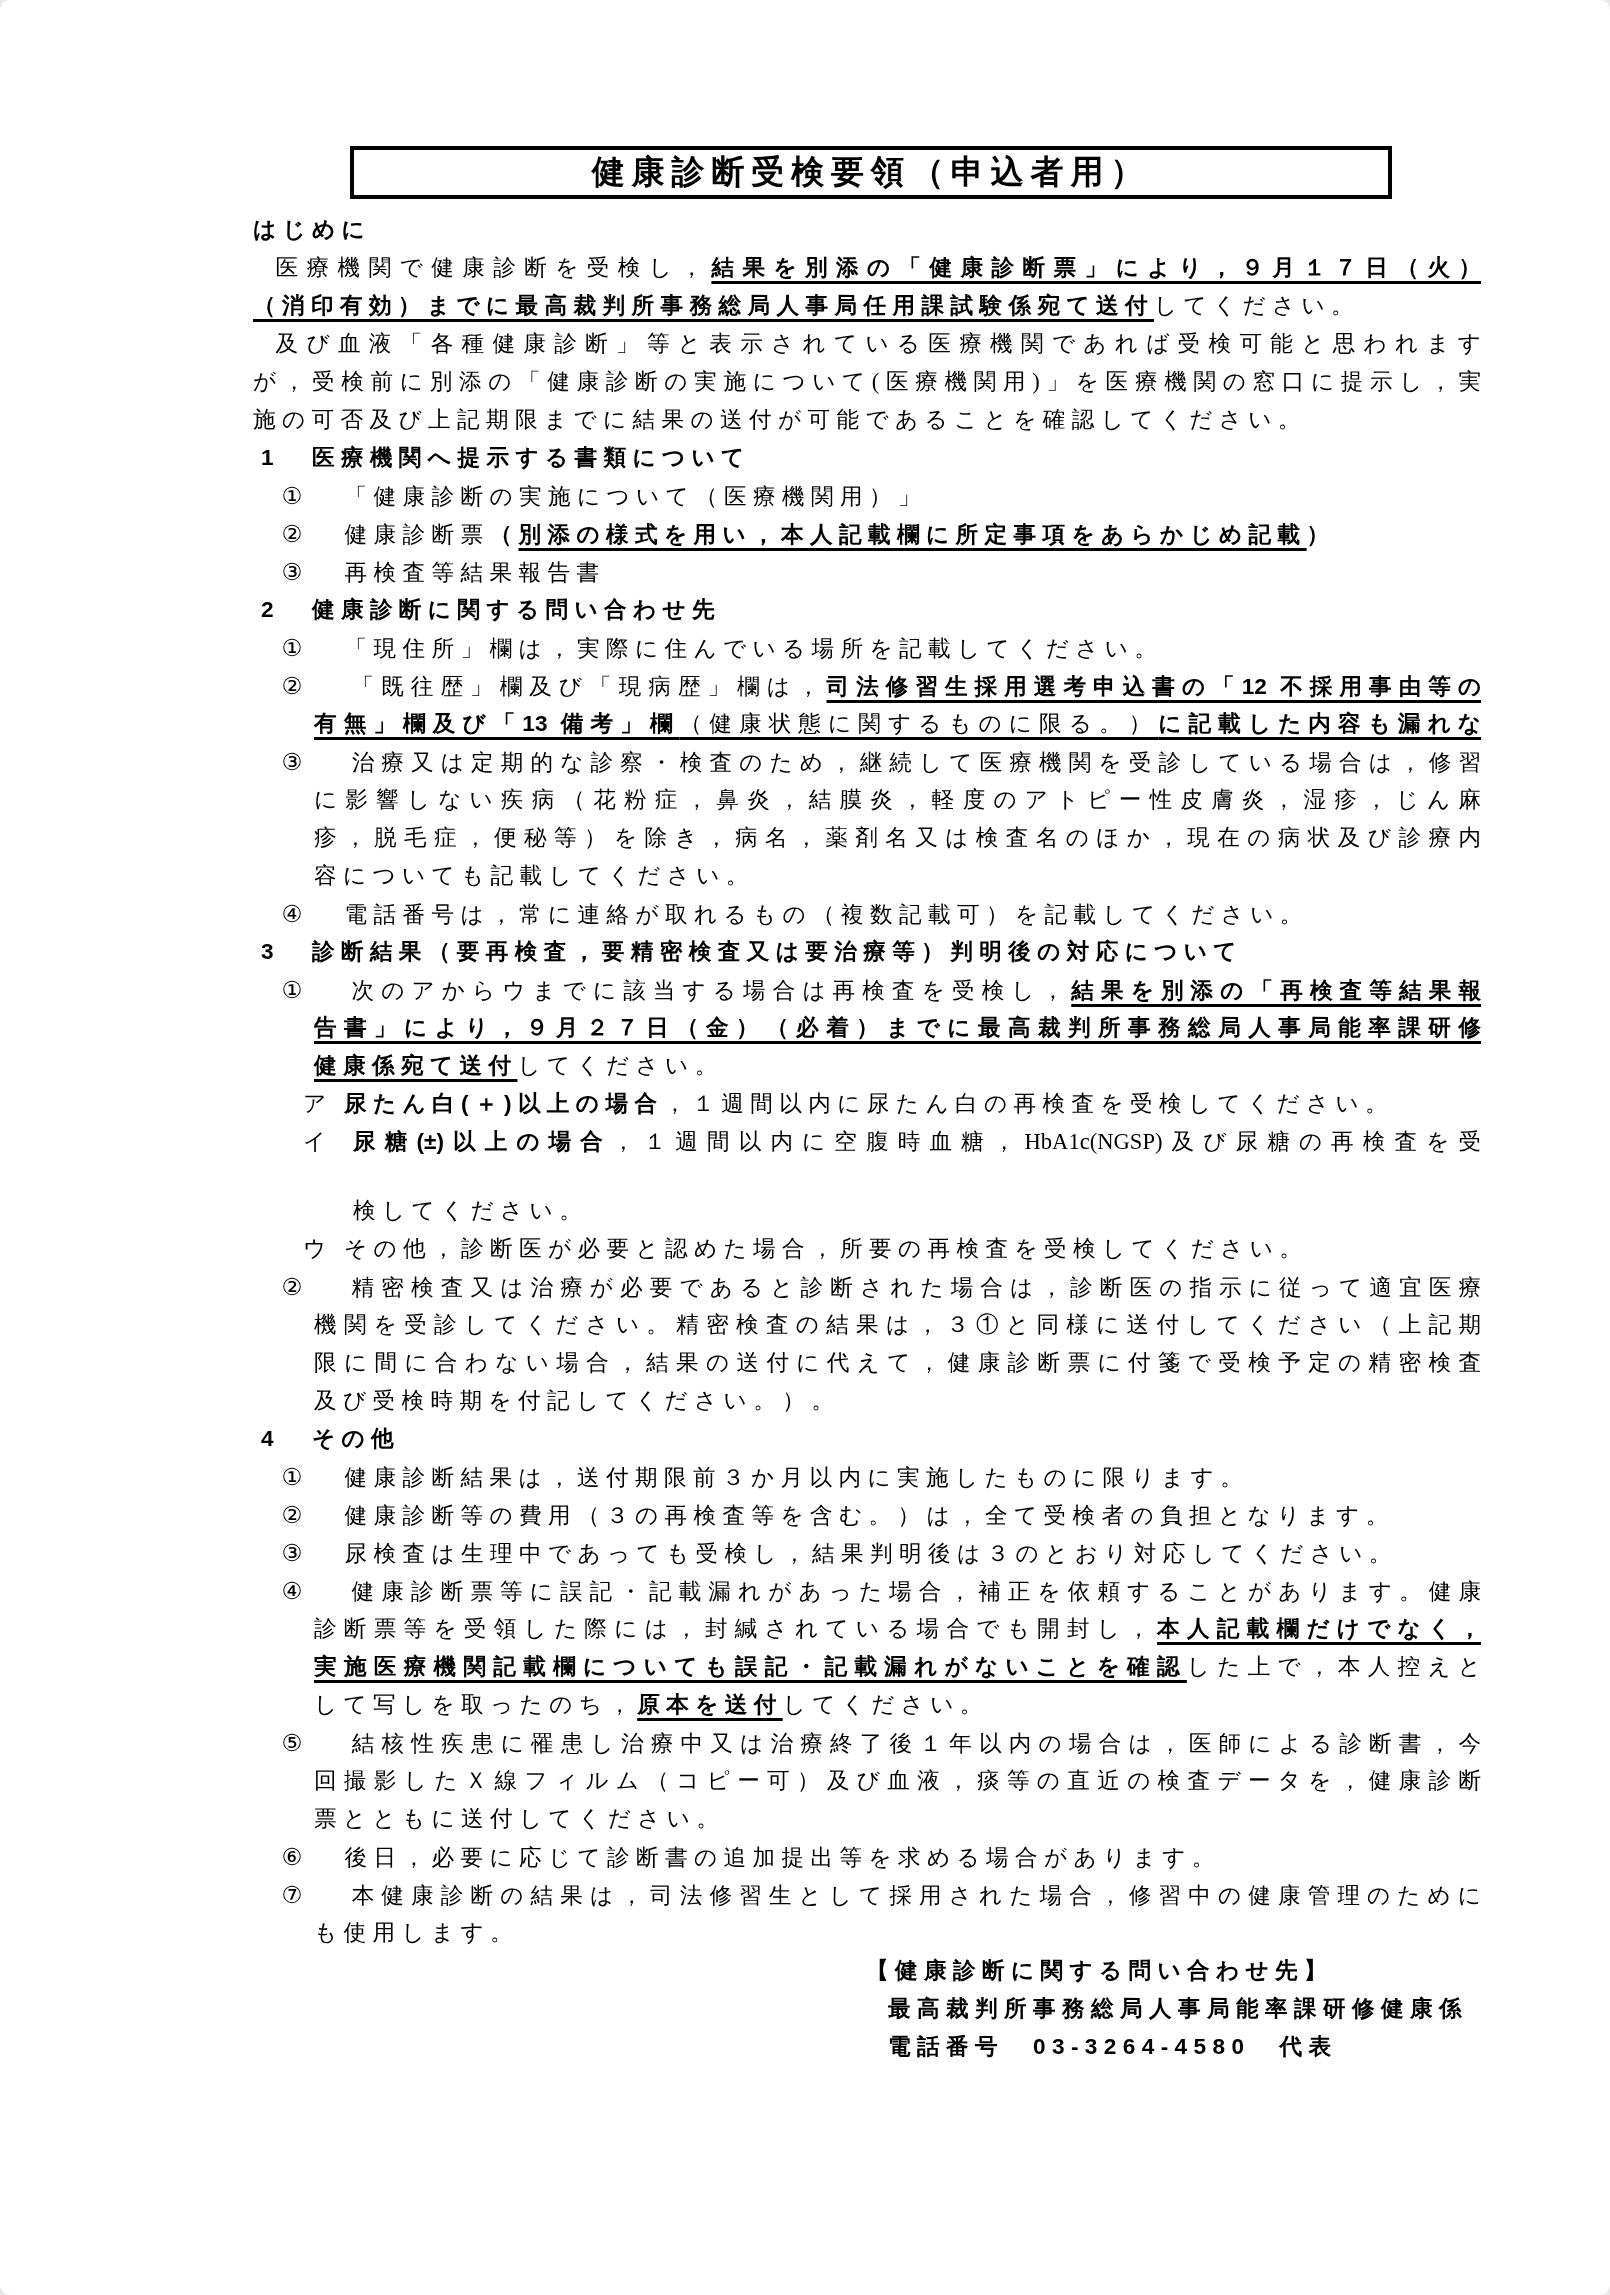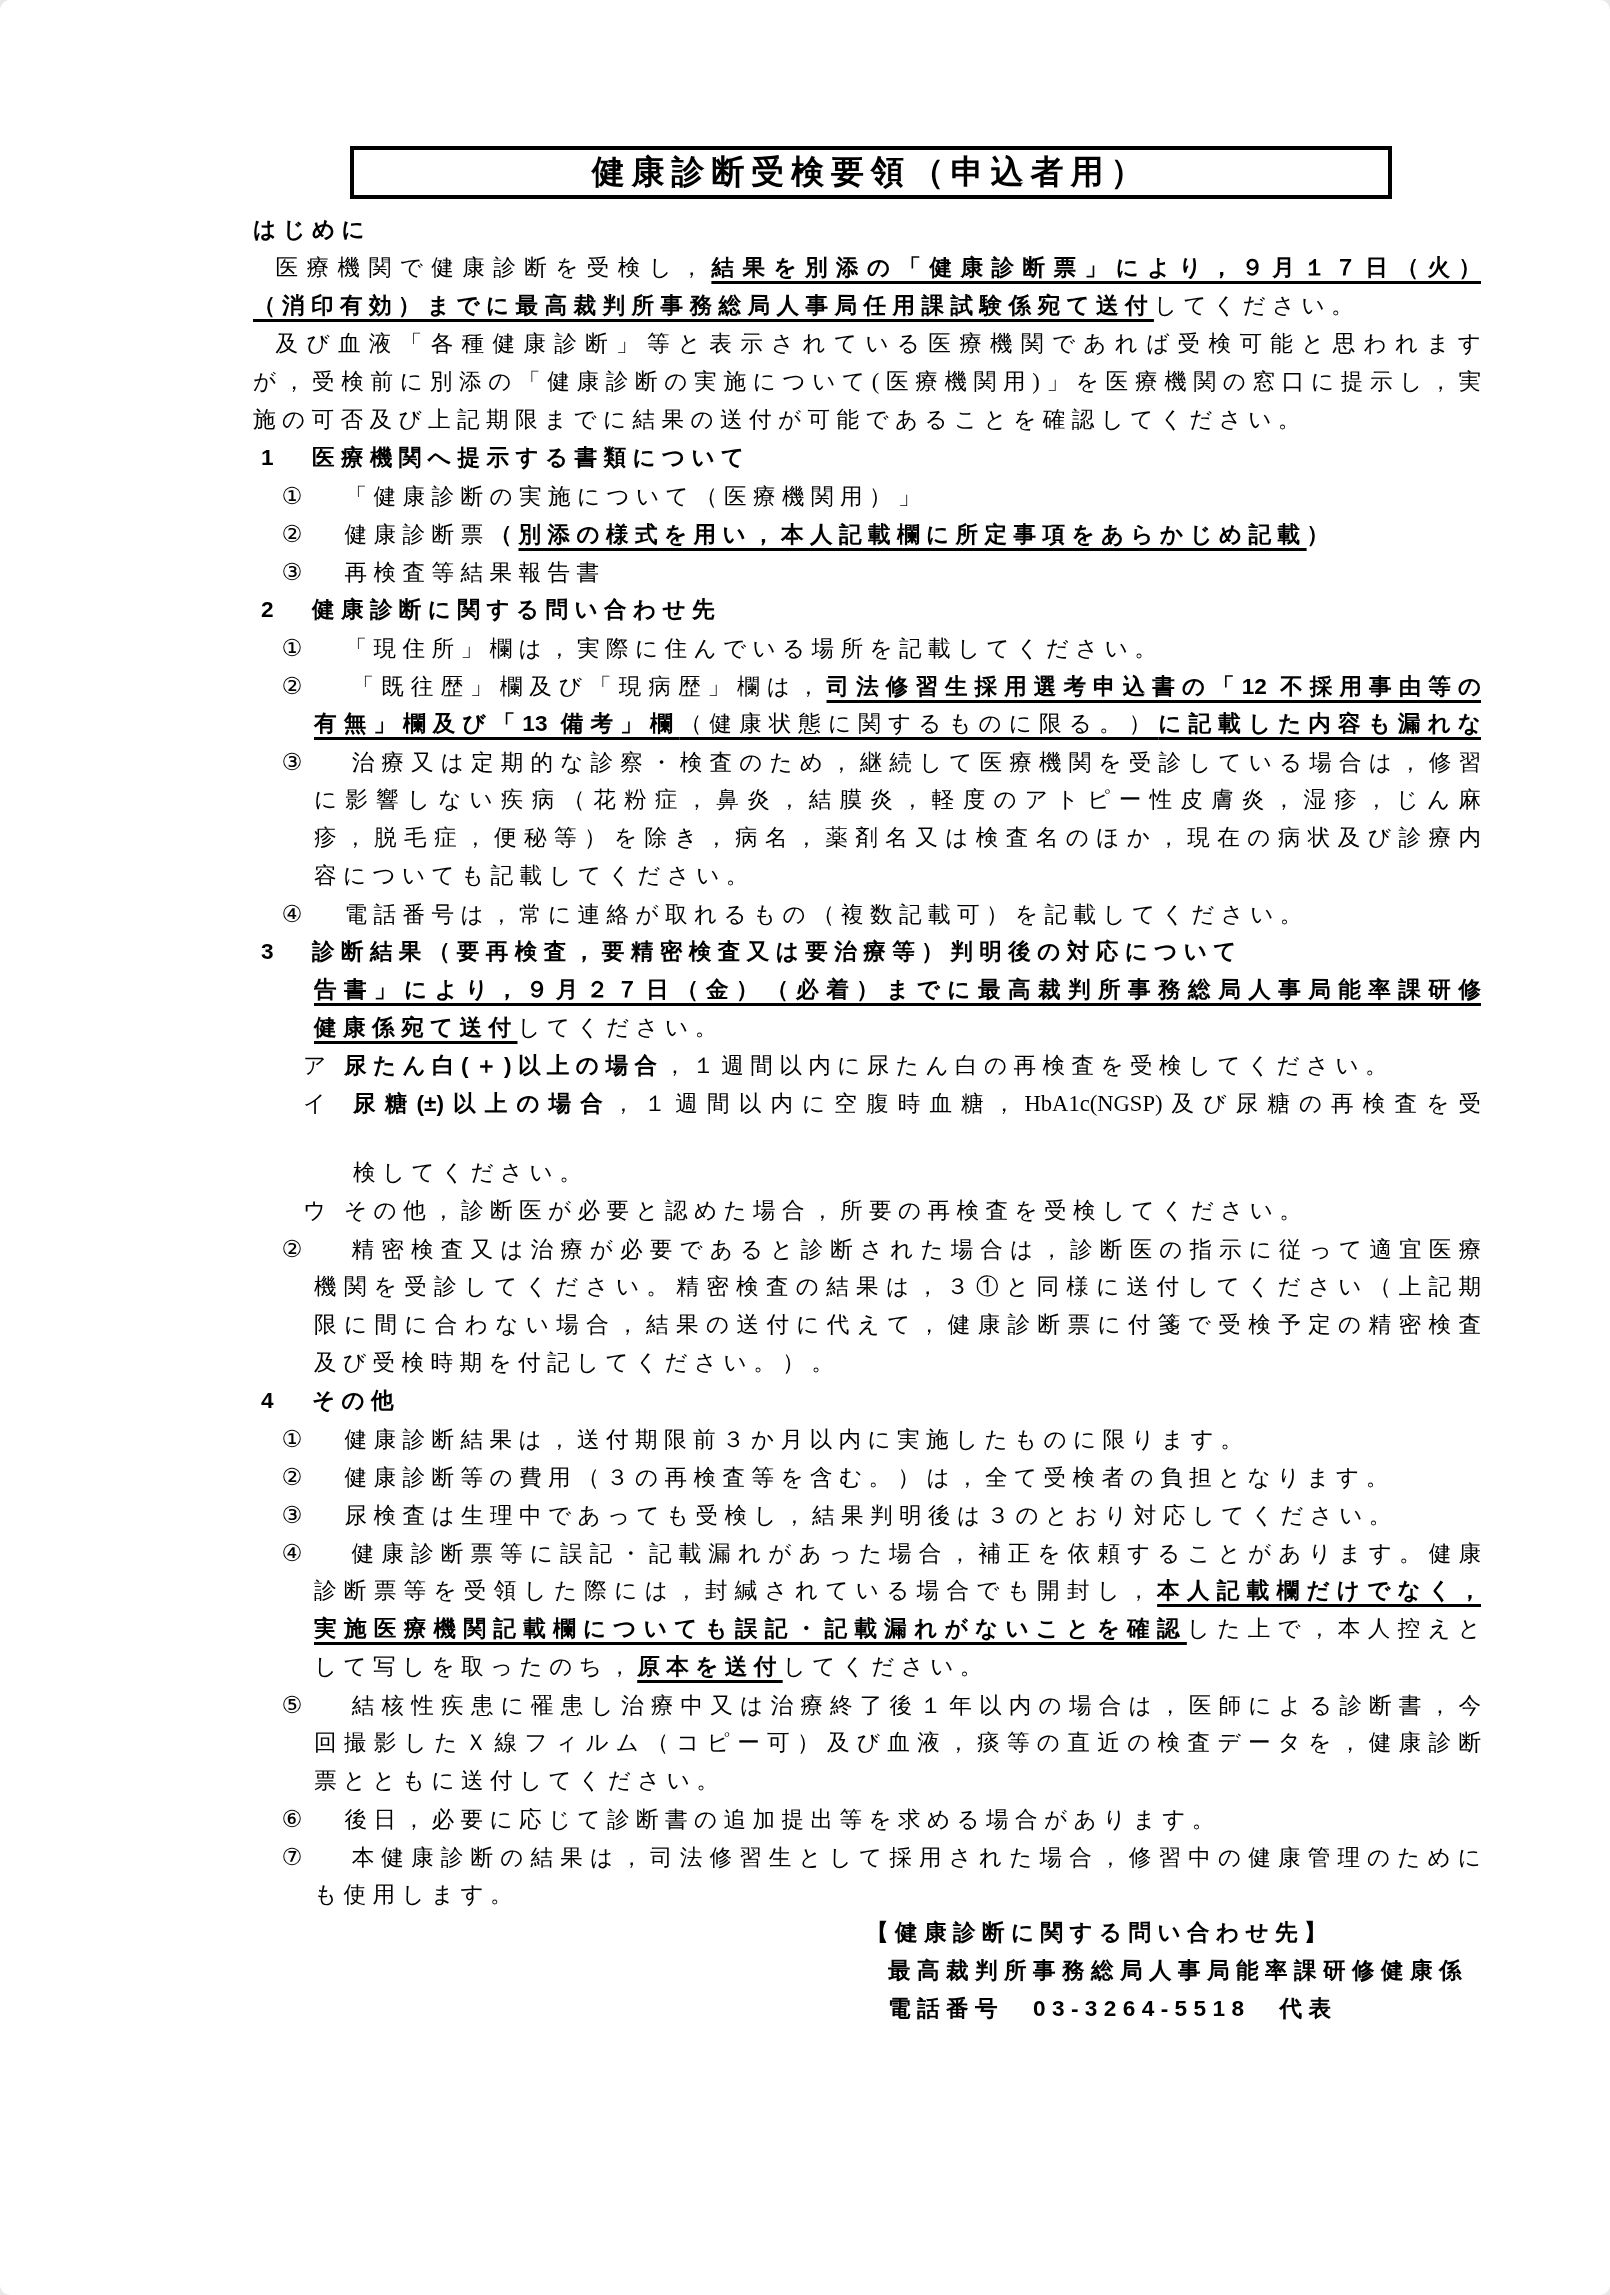--- a/index.html
+++ b/index.html
@@ -104,20 +104,21 @@
       <div class="line sec"><span class="mk">2</span><span class="r">健康診断に関する問い合わせ先</span></div>
       <div class="line item"><span class="mk">①</span><span class="r">「現住所」欄は，実際に住んでいる場所を記載してください。</span></div>
       <div class="line item j"><span class="mk">②</span><span class="r">「既往歴」欄及び「現病歴」欄は，</span><span class="rbu">司法修習生採用選考申込書の「12 不採用事由等の</span></div>
       <div class="line cont j"><span class="rbu">有無」欄及び「13 備考」欄</span><span class="ru">（健康状態に関するものに限る。）</span><span class="rbu">に記載した内容も漏れな</span></div>
       <div class="line item j"><span class="mk">③</span><span class="r">治療又は定期的な診察・検査のため，継続して医療機関を受診している場合は，修習</span></div>
       <div class="line cont j"><span class="r">に影響しない疾病（花粉症，鼻炎，結膜炎，軽度のアトピー性皮膚炎，湿疹，じん麻</span></div>
       <div class="line cont j"><span class="r">疹，脱毛症，便秘等）を除き，病名，薬剤名又は検査名のほか，現在の病状及び診療内</span></div>
       <div class="line cont"><span class="r">容についても記載してください。</span></div>
       <div class="line item"><span class="mk">④</span><span class="r">電話番号は，常に連絡が取れるもの（複数記載可）を記載してください。</span></div>
       <div class="line sec"><span class="mk">3</span><span class="r">診断結果（要再検査，要精密検査又は要治療等）判明後の対応について</span></div>
+      <div class="line item j"><span class="mk">①</span><span class="r">次のアからウまでに該当する場合は再検査を受検し，</span><span class="rbu">結果を別添の「再検査等結果報</span></div>
       <div class="line cont j"><span class="rbu">告書」により，９月２７日（金）（必着）までに最高裁判所事務総局人事局能率課研修</span></div>
       <div class="line cont"><span class="rbu">健康係宛て送付</span><span class="r">してください。</span></div>
       <div class="line sub"><span class="mk">ア</span><span class="rb">尿たん白(＋)以上の場合</span><span class="r">，１週間以内に尿たん白の再検査を受検してください。</span></div>
       <div class="line sub j"><span class="mk">イ</span><span class="rb">尿糖(±)以上の場合</span><span class="r">，１週間以内に空腹時血糖，HbA1c(NGSP)及び尿糖の再検査を受</span></div>
       <div class="line subc"><span class="r">検してください。</span></div>
       <div class="line sub"><span class="mk">ウ</span><span class="r">その他，診断医が必要と認めた場合，所要の再検査を受検してください。</span></div>
       <div class="line item j"><span class="mk">②</span><span class="r">精密検査又は治療が必要であると診断された場合は，診断医の指示に従って適宜医療</span></div>
       <div class="line cont j"><span class="r">機関を受診してください。精密検査の結果は，３①と同様に送付してください（上記期</span></div>
       <div class="line cont j"><span class="r">限に間に合わない場合，結果の送付に代えて，健康診断票に付箋で受検予定の精密検査</span></div>
       <div class="line cont"><span class="r">及び受検時期を付記してください。）。</span></div>
@@ -130,16 +131,16 @@
       <div class="line cont j"><span class="rbu">実施医療機関記載欄についても誤記・記載漏れがないことを確認</span><span class="r">した上で，本人控えと</span></div>
       <div class="line cont"><span class="r">して写しを取ったのち，</span><span class="rbu">原本を送付</span><span class="r">してください。</span></div>
       <div class="line item j"><span class="mk">⑤</span><span class="r">結核性疾患に罹患し治療中又は治療終了後１年以内の場合は，医師による診断書，今</span></div>
       <div class="line cont j"><span class="r">回撮影したＸ線フィルム（コピー可）及び血液，痰等の直近の検査データを，健康診断</span></div>
       <div class="line cont"><span class="r">票とともに送付してください。</span></div>
       <div class="line item"><span class="mk">⑥</span><span class="r">後日，必要に応じて診断書の追加提出等を求める場合があります。</span></div>
       <div class="line item j"><span class="mk">⑦</span><span class="r">本健康診断の結果は，司法修習生として採用された場合，修習中の健康管理のために</span></div>
       <div class="line cont"><span class="r">も使用します。</span></div>
       <div class="line c1"><span class="r">【健康診断に関する問い合わせ先】</span></div>
       <div class="line c2"><span class="r">最高裁判所事務総局人事局能率課研修健康係</span></div>
-      <div class="line c2"><span class="r">電話番号　03-3264-5518　代表</span></div>
+      <div class="line c2"><span class="r">電話番号　03-3264-4580　代表</span></div>
     </div>
 </div>
 
 
 </body></html>

